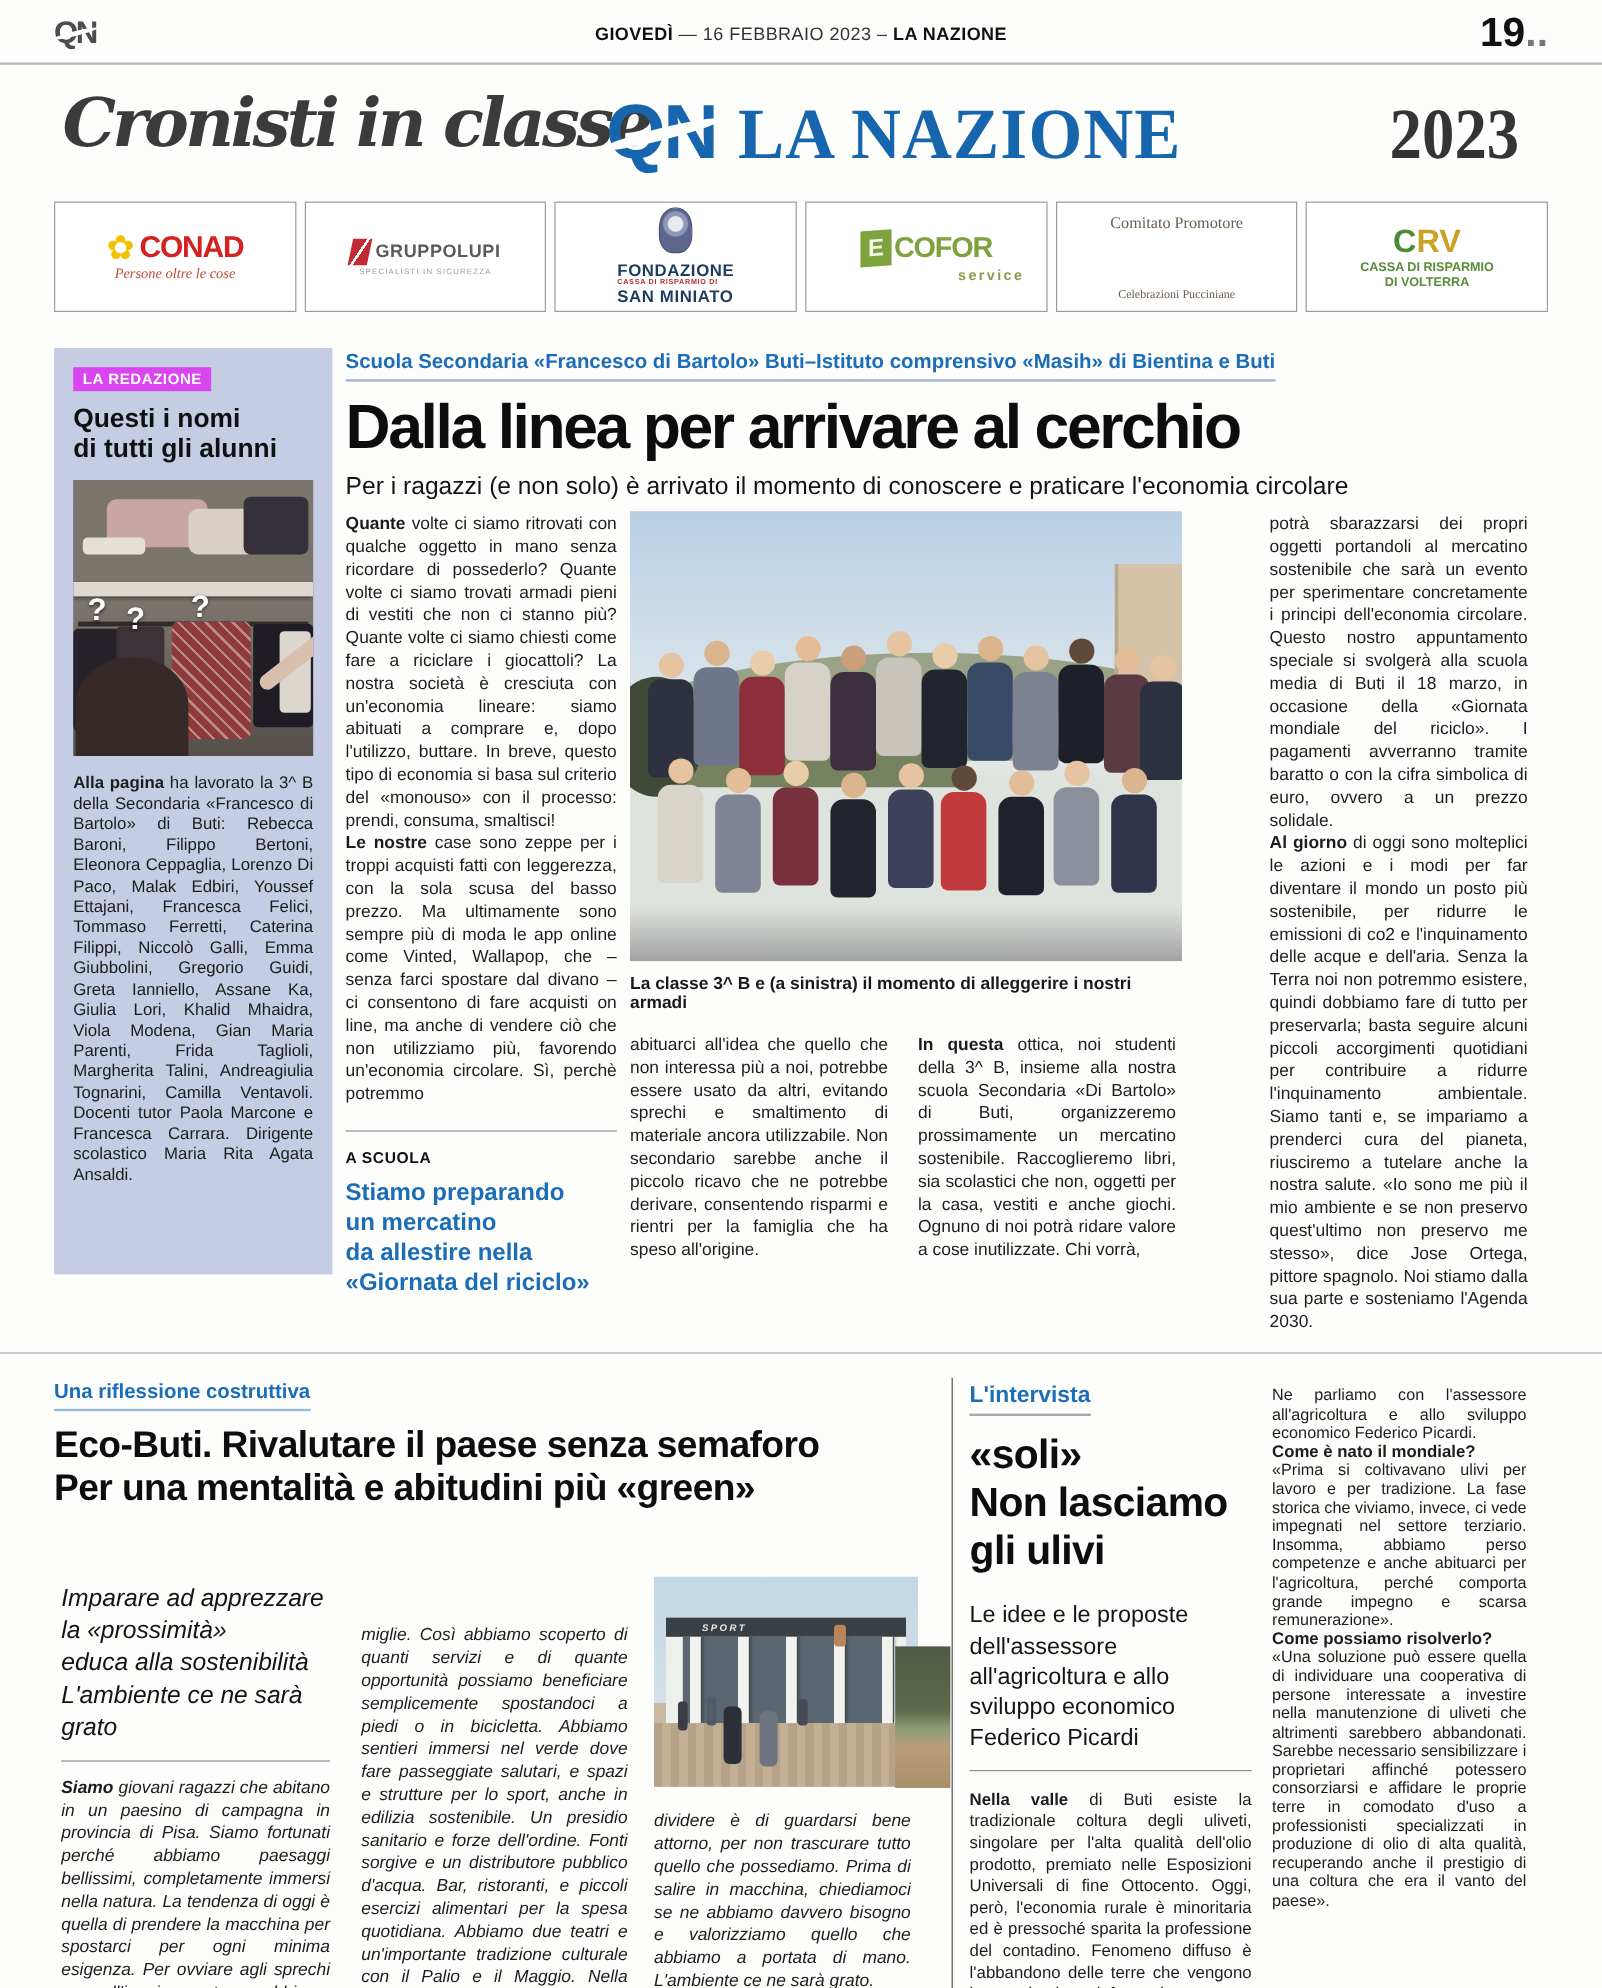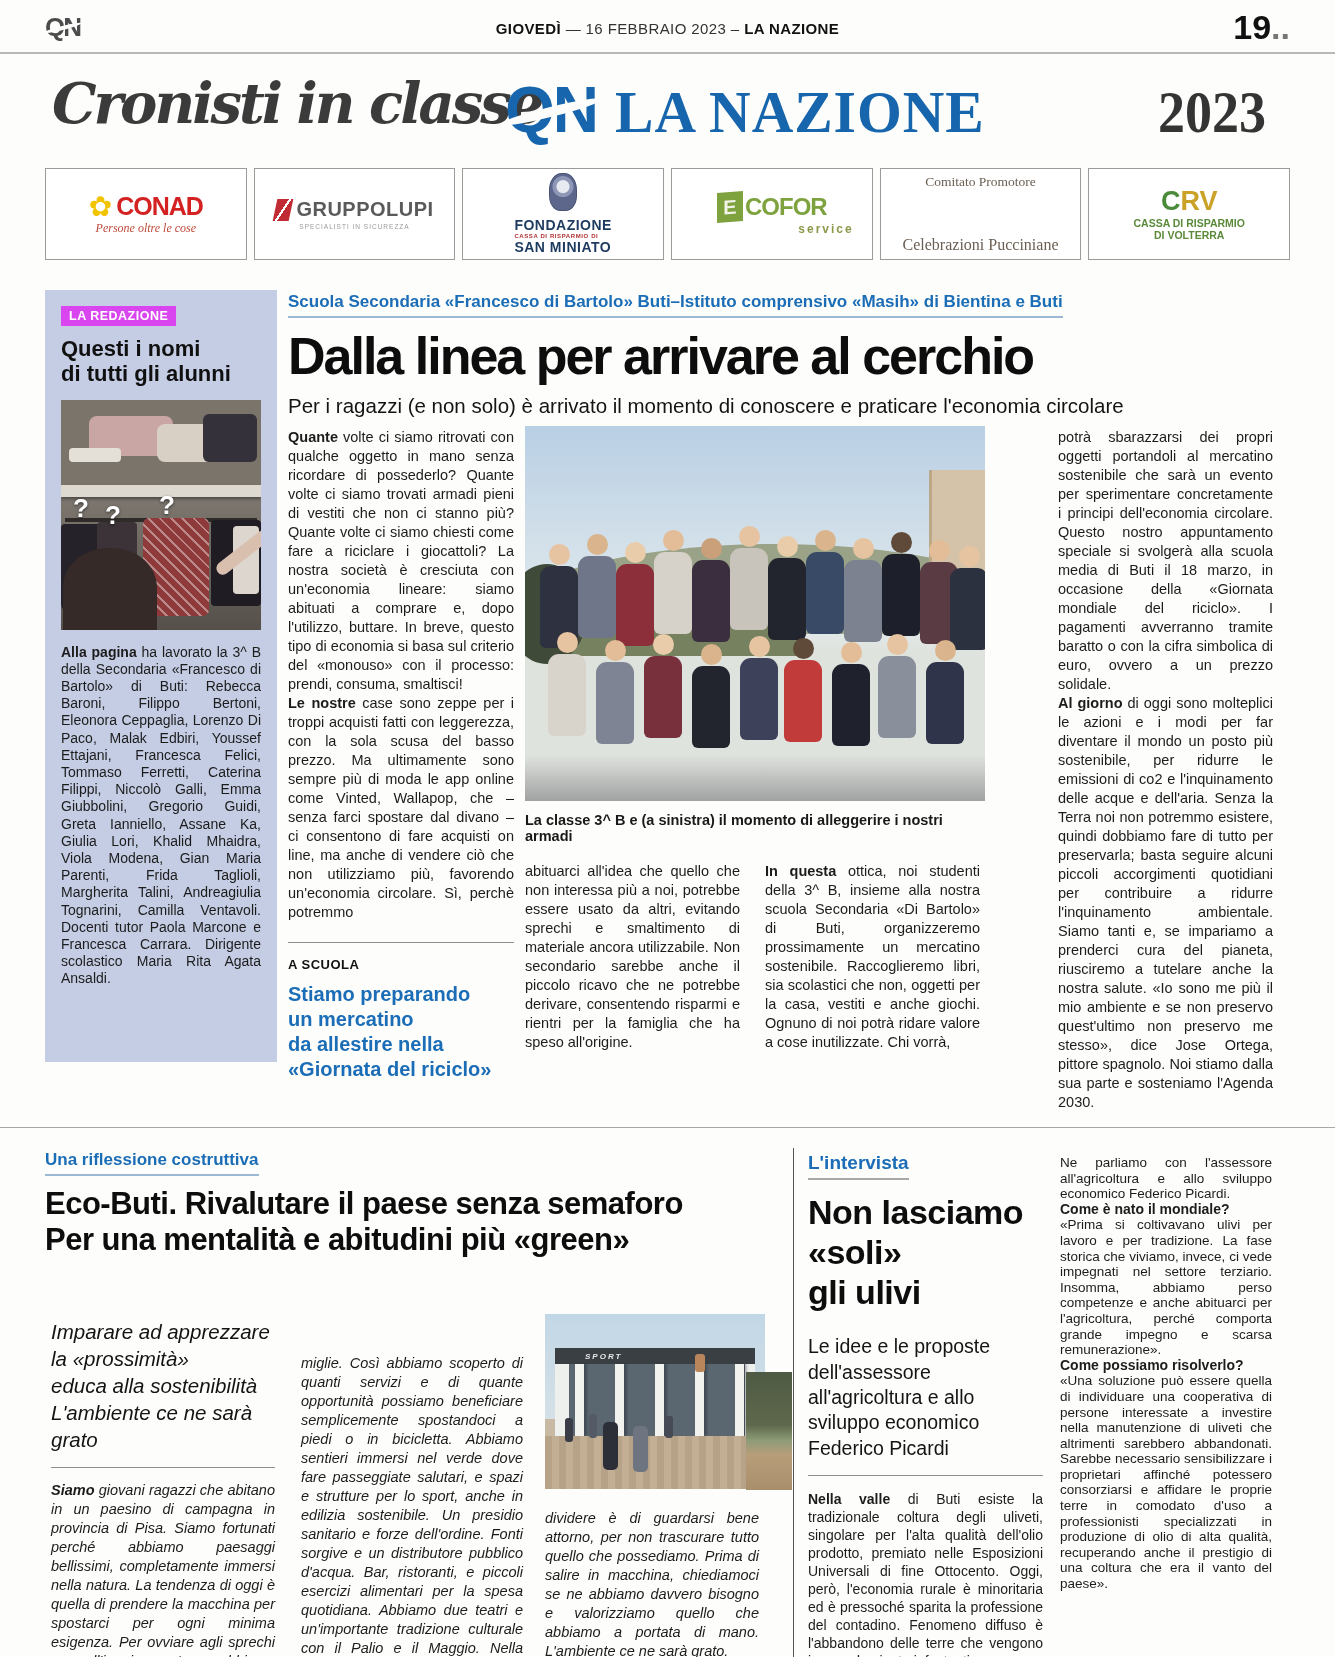--- a/index.html
+++ b/index.html
@@ -64,21 +64,21 @@
     <div class="spbox">
       <div style="display:flex;align-items:center;gap:4px;">
         <span style="font-size:28px;color:#f2c400;line-height:1;">✿</span>
         <span style="font-size:25px;font-weight:900;color:#d42222;letter-spacing:-1px;">CONAD</span>
       </div>
       <div style="font-family:'Liberation Serif',serif;font-style:italic;font-size:12px;color:#c04a3a;">Persone oltre le cose</div>
     </div>
     <div class="spbox">
       <div style="display:flex;align-items:center;gap:5px;">
         <span style="width:16px;height:22px;background:linear-gradient(115deg,#c12b33 45%,transparent 45%),linear-gradient(115deg,transparent 55%,#c12b33 55%);transform:skewX(-12deg);"></span>
-        <span style="font-size:20px;font-weight:700;color:#5a5a5a;letter-spacing:.5px;">GRUPPOLUPI</span>
+        <span style="font-size:15px;font-weight:700;color:#5a5a5a;letter-spacing:.5px;">GRUPPOLUPI</span>
       </div>
       <div style="font-size:6.5px;color:#9a9a9a;letter-spacing:1px;margin-top:2px;">SPECIALISTI IN SICUREZZA</div>
     </div>
     <div class="spbox">
       <div style="display:flex;align-items:center;gap:6px;flex-direction:column;">
         <span style="width:26px;height:36px;border-radius:45% 45% 40% 40%;background:radial-gradient(circle at 50% 35%,#e8eaf2 0 6px,#8e97b5 7px 10px,#5d678c 11px);border:1px solid #4a5478;"></span>
         <span style="text-align:left;">
           <span style="display:block;font-size:14px;font-weight:800;color:#1d3a5f;letter-spacing:.5px;">FONDAZIONE</span>
           <span style="display:block;font-size:6px;font-weight:700;color:#b03030;letter-spacing:.6px;">CASSA DI RISPARMIO DI</span>
           <span style="display:block;font-size:14px;font-weight:800;color:#1d3a5f;letter-spacing:.5px;">SAN MINIATO</span>
@@ -87,21 +87,21 @@
     </div>
     <div class="spbox">
       <div style="display:flex;align-items:center;gap:2px;">
         <span style="width:26px;height:30px;background:#7da23e;color:#f2f4e8;font-weight:900;font-size:20px;display:inline-flex;align-items:center;justify-content:center;transform:skewY(-4deg);">E</span>
         <span style="font-size:24px;font-weight:800;color:#7da23e;letter-spacing:-1px;">COFOR</span>
       </div>
       <div style="font-size:12px;font-weight:700;color:#8a9a4a;align-self:flex-end;margin-right:14px;letter-spacing:2px;">service</div>
     </div>
     <div class="spbox" style="font-family:'Liberation Serif',serif;color:#6b5e52;">
       <div style="font-size:13.5px;">Comitato Promotore</div>
-      <div style="font-size:16px;margin-top:46px;">Celebrazioni Pucciniane</div>
+      <div style="font-size:10px;margin-top:46px;">Celebrazioni Pucciniane</div>
     </div>
     <div class="spbox">
       <div style="font-size:27px;font-weight:900;line-height:1;">
         <span style="color:#4a8b3a;">C</span><span style="color:#c9a227;">RV</span>
       </div>
       <div style="font-size:10.5px;font-weight:700;color:#5a8a3a;margin-top:2px;">CASSA DI RISPARMIO</div>
       <div style="font-size:10.5px;font-weight:700;color:#5a8a3a;">DI VOLTERRA</div>
     </div>
   </div>
 
@@ -317,22 +317,22 @@
       <p class="bt" style="margin:20px 0 0;width:214px;">dividere è di guardarsi bene attorno, per non trascurare tutto quello che possediamo. Prima di salire in macchina, chiediamoci se ne abbiamo davvero bisogno e valorizziamo quello che abbiamo a portata di mano. L'ambiente ce ne sarà grato.</p>
     </div>
   </div>
 
   <div class="photo" style="left:746px;top:1372px;width:46px;height:118px;background:linear-gradient(#4e5a43 0%,#5e684c 45%,#8d9b77 58%,#b79e79 70%,#a98e6b 100%);"></div>
 
   <div class="abs" style="left:793px;top:1148px;width:1px;height:509px;background:#555;"></div>
   <div class="abs" style="left:808px;top:1152px;width:235px;">
     <span class="kicker" style="font-size:19px;border-bottom-color:#a8a8a8;">L'intervista</span>
     <div style="font-size:34px;font-weight:900;letter-spacing:-.5px;line-height:1.18;color:#0d0d0d;margin-top:12px;">
+      <div>«soli»</div>
       <div>Non lasciamo</div>
-      <div>«soli»</div>
       <div>gli ulivi</div>
     </div>
     <div style="font-size:19.5px;line-height:1.3;color:#141414;margin-top:22px;">Le idee e le proposte dell'assessore all'agricoltura e allo sviluppo economico Federico Picardi</div>
     <div style="border-top:1px solid #8f8f8f;margin-top:14px;padding-top:14px;">
       <p class="bt" style="margin:0;font-size:14px;line-height:18px;"><b>Nella valle</b><span> di Buti esiste la tradizionale coltura degli uliveti, singolare per l'alta qualità dell'olio prodotto, premiato nelle Esposizioni Universali di fine Ottocento. Oggi, però, l'economia rurale è minoritaria ed è pressoché sparita la professione del contadino. Fenomeno diffuso è l'abbandono delle terre che vengono invase da piante infestanti.</span></p>
     </div>
   </div>
 
   <div class="abs bt" style="left:1060px;top:1155px;width:212px;font-size:13.5px;line-height:15.6px;">
     <p style="margin:0;">Ne parliamo con l'assessore all'agricoltura e allo sviluppo economico Federico Picardi.</p>

